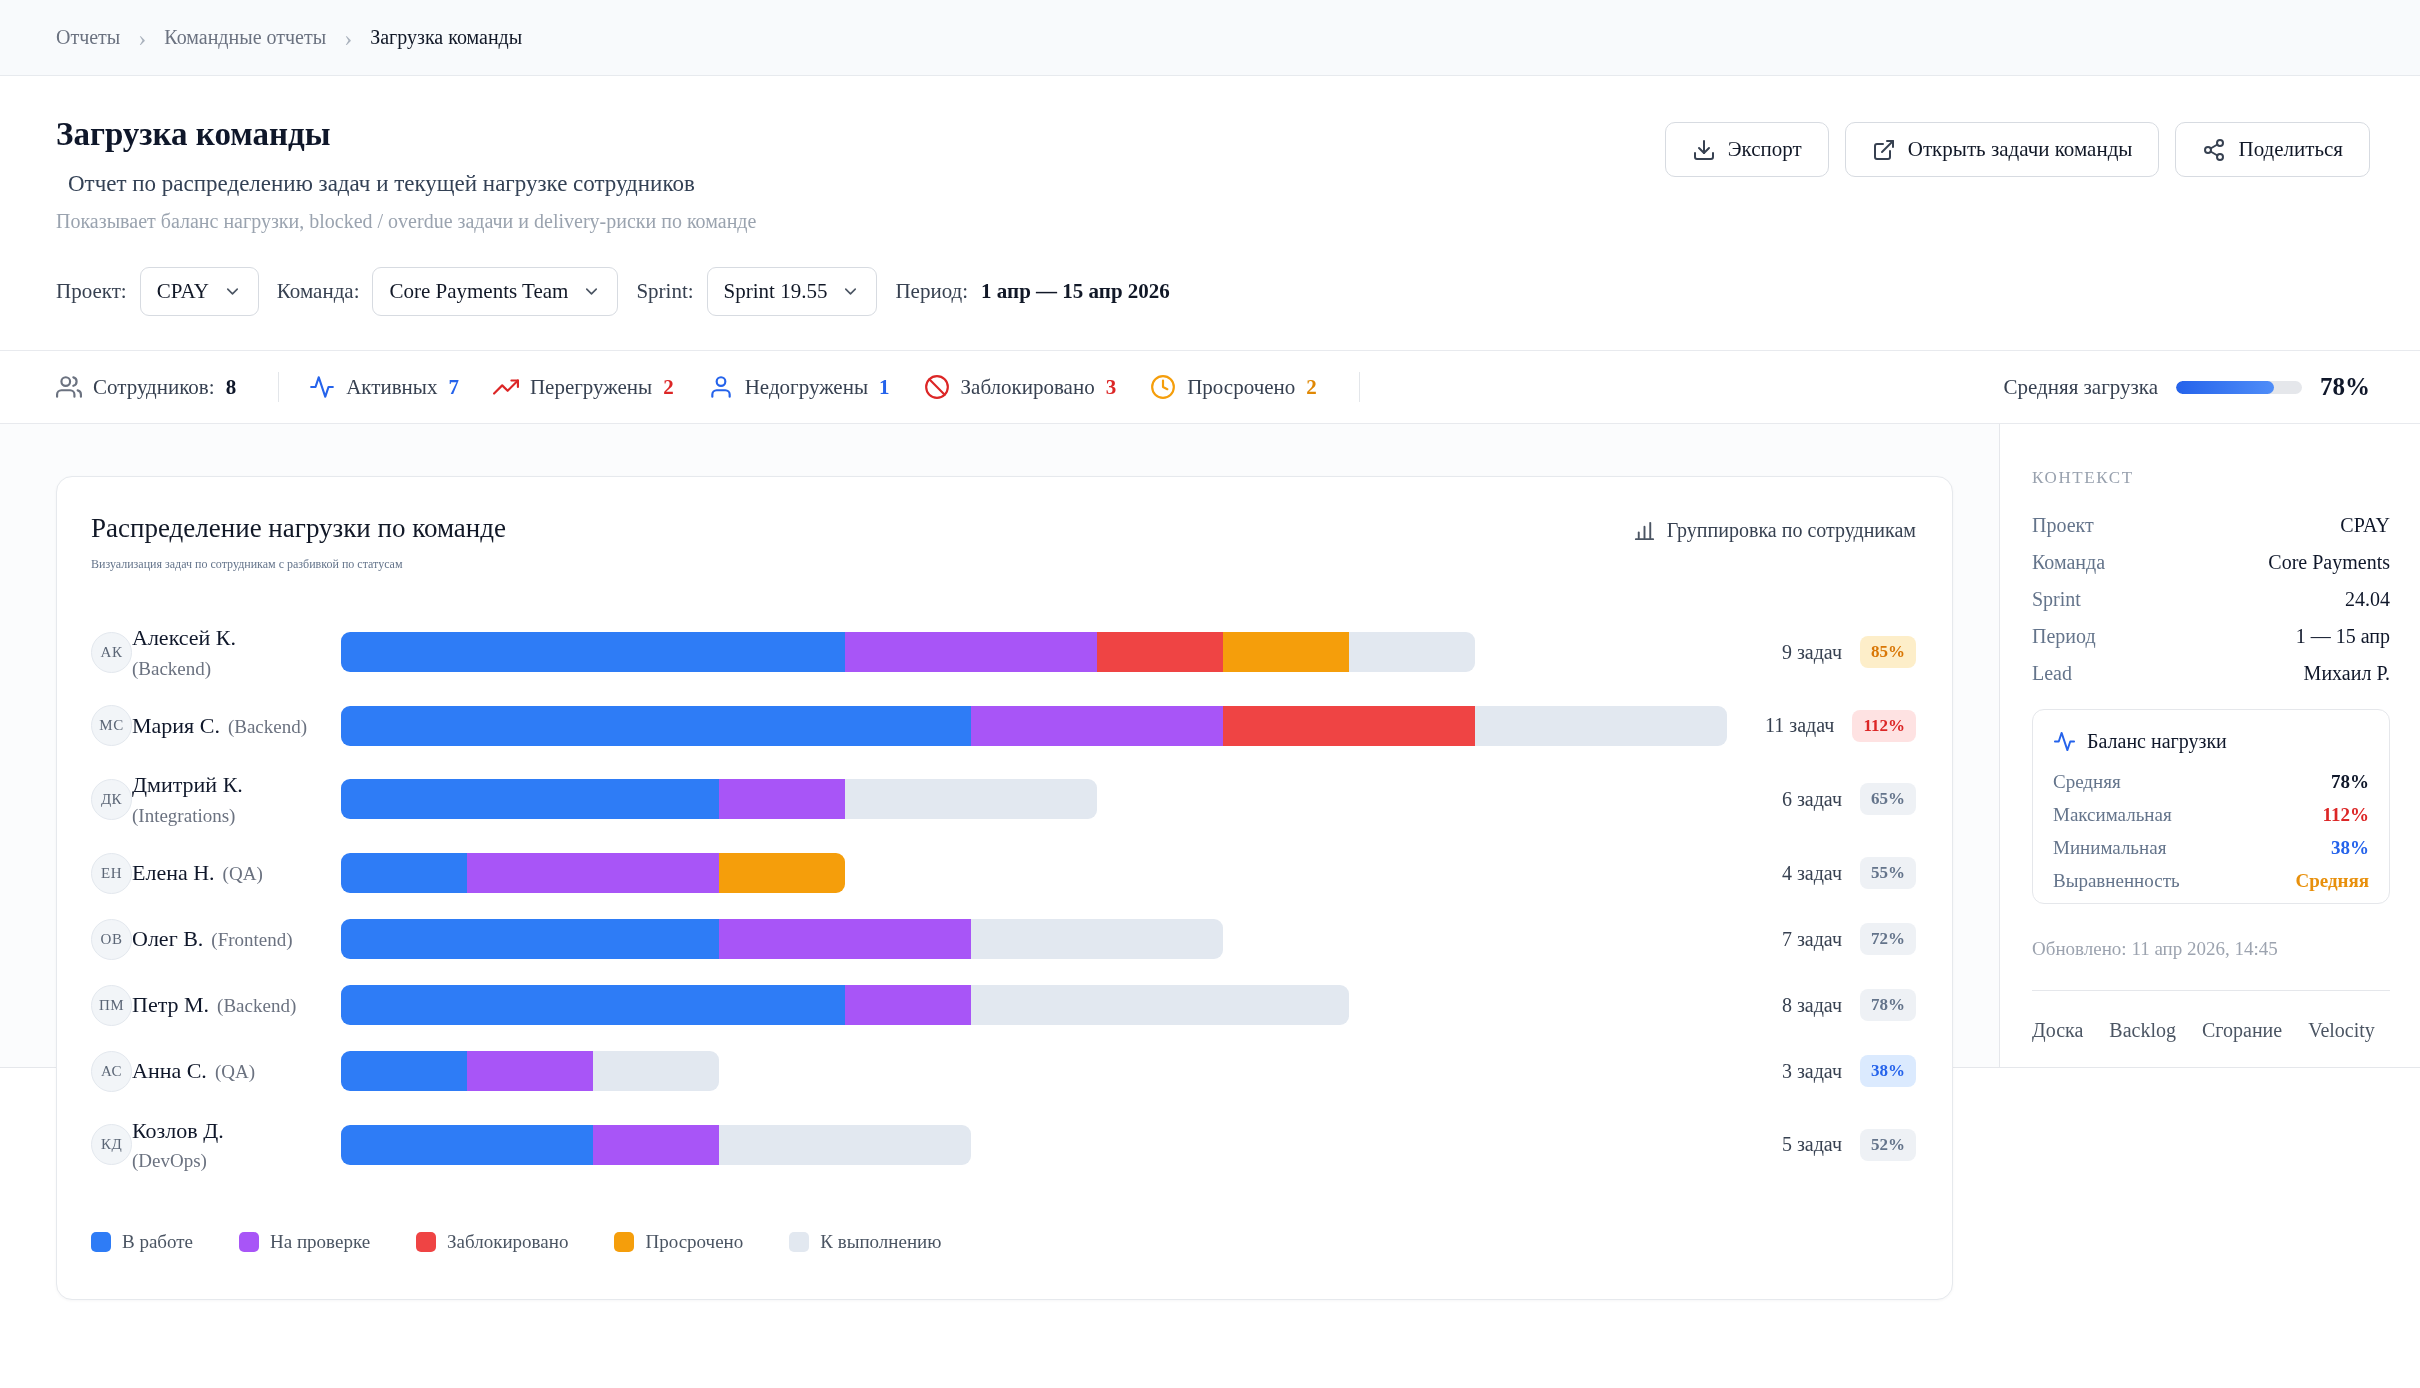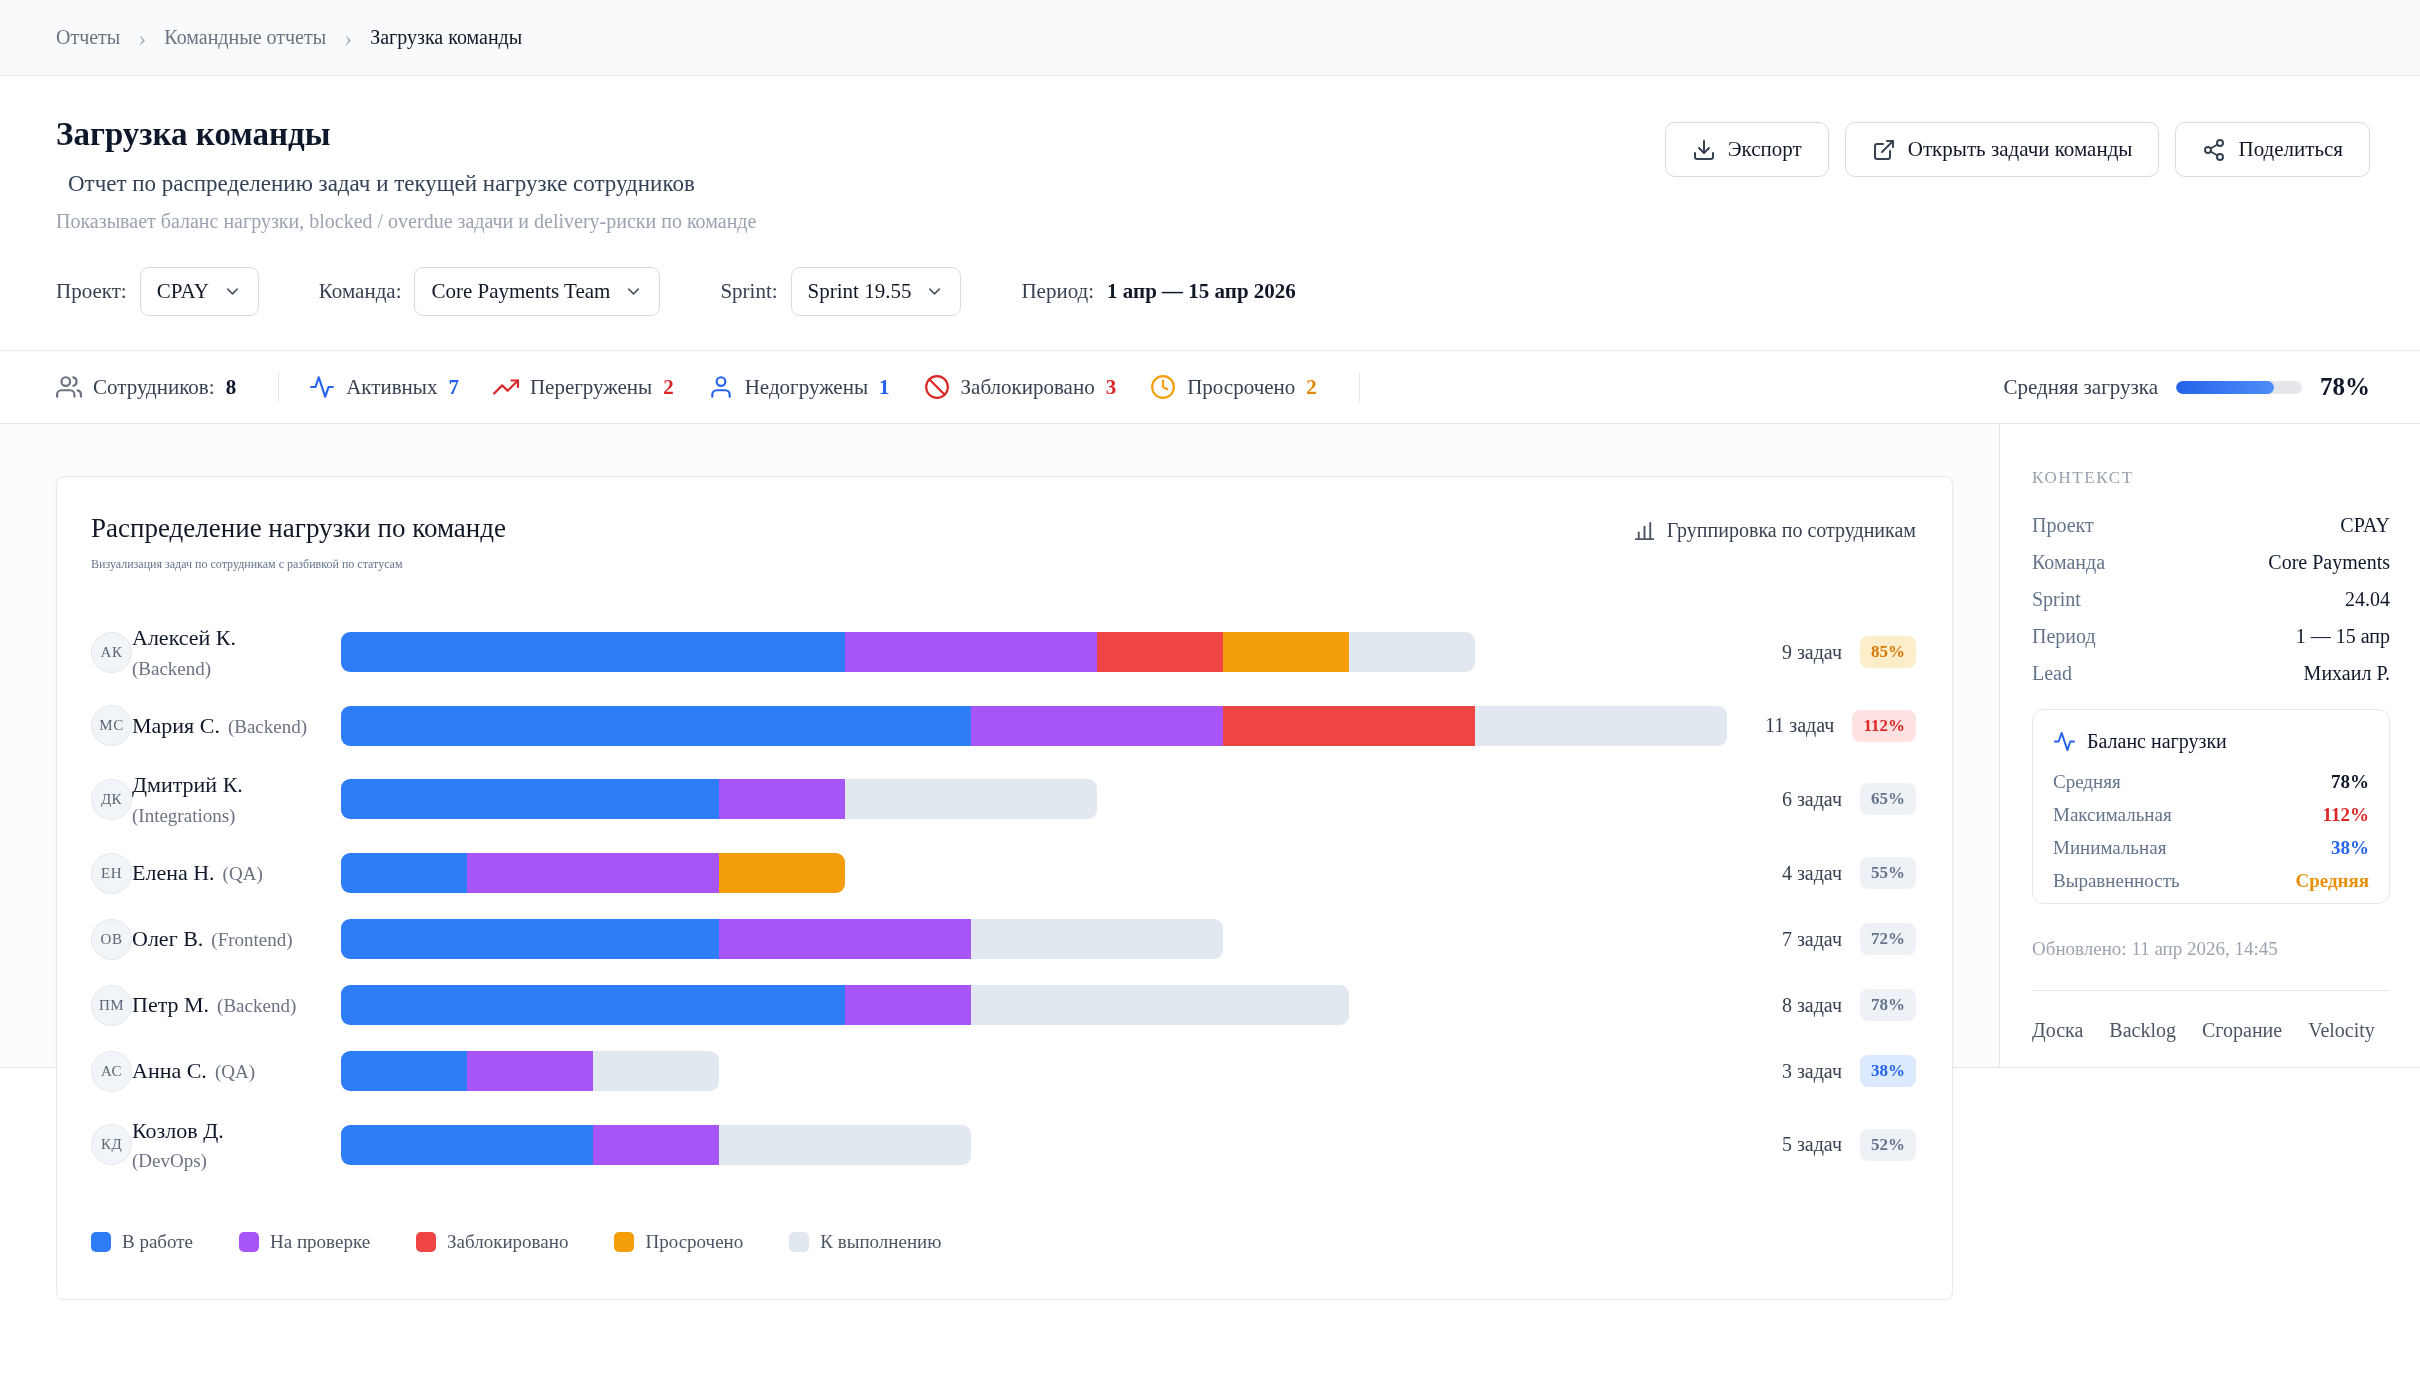--- a/index.html
+++ b/index.html
@@ -26,21 +26,21 @@
   .hdr .note { margin-top:13px; font-size:20px; color:#9aa3af; }
   .hdr-actions { display:flex; gap:16px; margin-top:6px; }
   .btn {
     display:flex; align-items:center; gap:12px; height:55px; padding:0 26px;
     background:#fff; border:1px solid #d7dbe1; border-radius:10px;
     font-family:inherit; font-size:21px; color:#111827; cursor:pointer; white-space:nowrap;
   }
   .btn svg { width:24px; height:24px; stroke:#374151; }
 
   
-  .filters { display:flex; align-items:center; gap:60px; padding:34px 56px 0 56px; }
+  .filters { display:flex; align-items:center; gap:18px; padding:34px 56px 0 56px; }
   .f-group { display:flex; align-items:center; gap:13px; }
   .f-label { font-size:21px; color:#374151; }
   .select {
     position:relative; display:flex; align-items:center; gap:14px; height:49px;
     border:1px solid #d7dbe1; border-radius:9px; background:#fff; padding:0 16px;
     font-size:21px; color:#111827; cursor:pointer; white-space:nowrap;
   }
   .select svg { width:19px; height:19px; stroke:#4b5563; }
   .f-period { font-size:21px; color:#111827; font-weight:600; }
 
@@ -62,21 +62,21 @@
   .avg .lbl { color:#374151; }
   .track { width:126px; height:13px; border-radius:7px; background:#e5e7eb; overflow:hidden; }
   .fill { height:100%; border-radius:7px; background:linear-gradient(90deg,#2563eb,#4f8df8); }
   .avg-val { font-size:25px; font-weight:700; color:#0f172a; }
 
   
   .content { flex:1; display:flex; align-items:stretch; border-bottom:1px solid #e5e7eb; margin-bottom:4px; min-height:0; }
   .main { flex:1; background:#fbfcfd; min-width:0; }
 
   .card {
-    margin:52px 46px 0 56px; background:#fff; border:1px solid #e6e9ed; border-radius:8px;
+    margin:52px 46px 0 56px; background:#fff; border:1px solid #e6e9ed; border-radius:16px;
     padding:36px 36px 46px 34px; box-shadow:0 1px 3px rgba(16,24,40,.04);
   }
   .card-head { display:flex; justify-content:space-between; align-items:flex-start; }
   .card-head h2 { font-size:27px; font-weight:500; color:#111827; }
   .card-head .csub { margin-top:13px; font-size:12px; color:#64748b; }
   .grouping { display:flex; align-items:center; gap:11px; background:none; border:none; cursor:pointer;
               font-family:inherit; font-size:20px; color:#374151; margin-top:6px; }
   .grouping svg { width:23px; height:23px; stroke:#4b5563; }
 
   .rows { margin-top:52px; }

